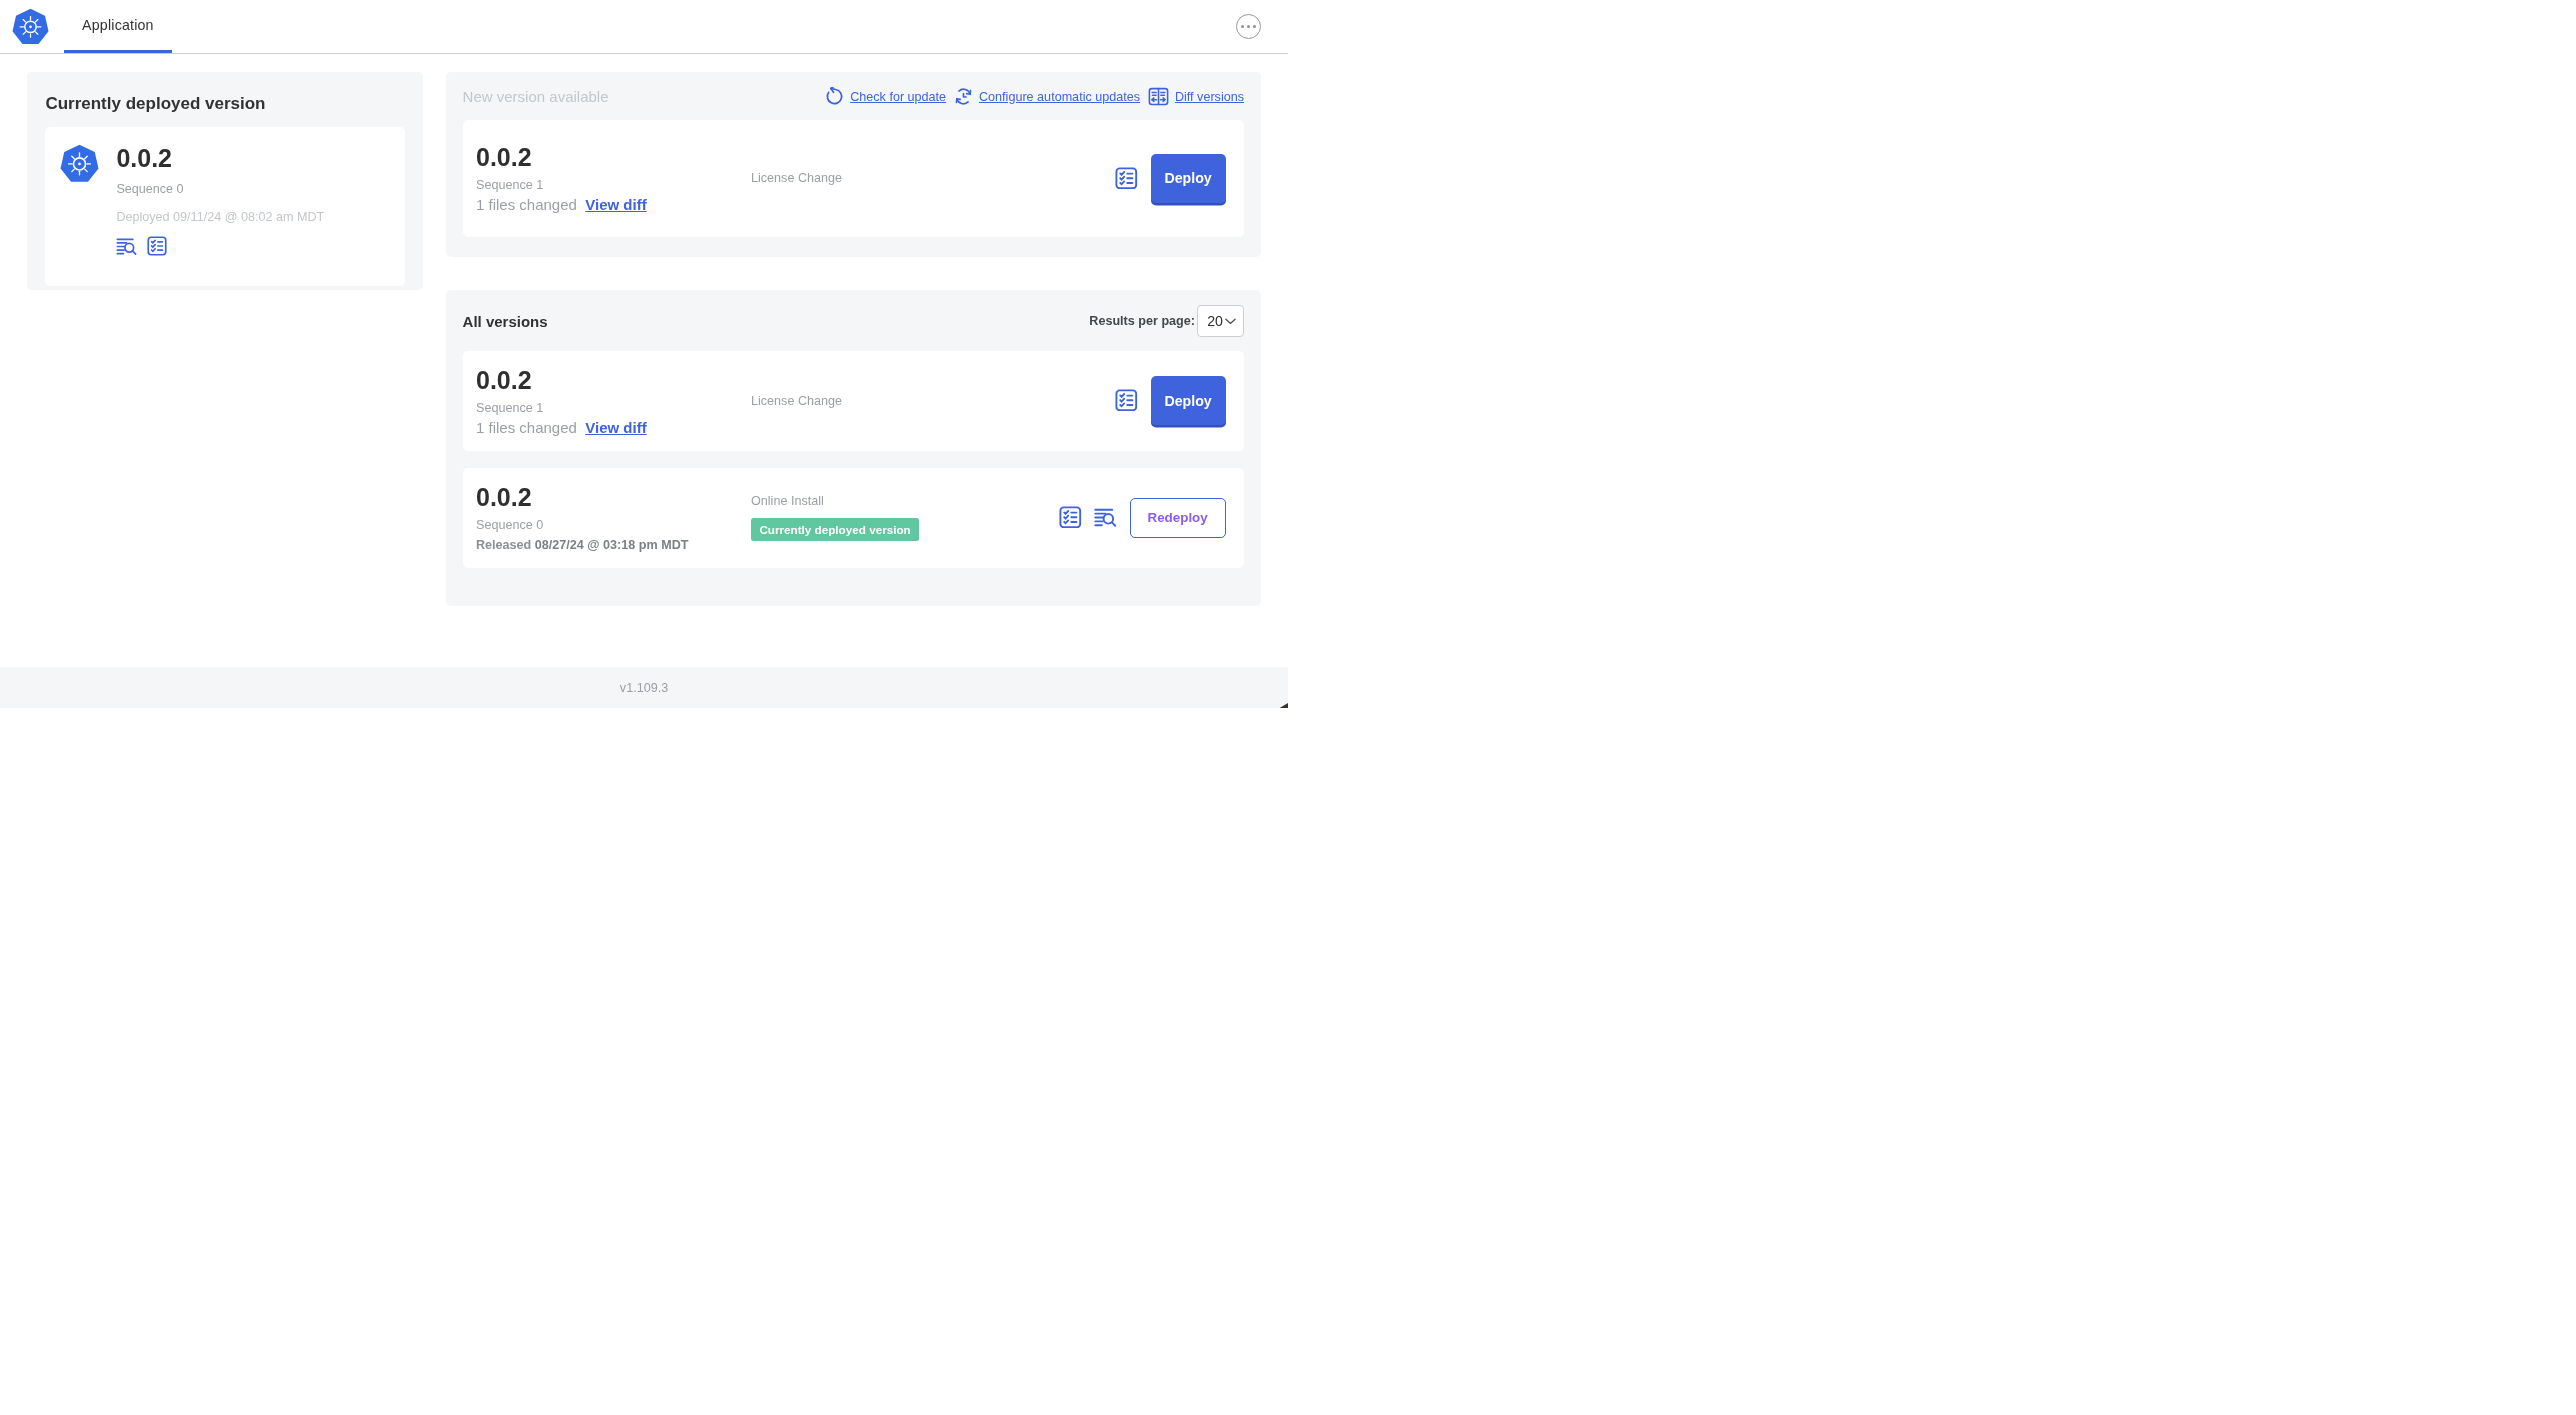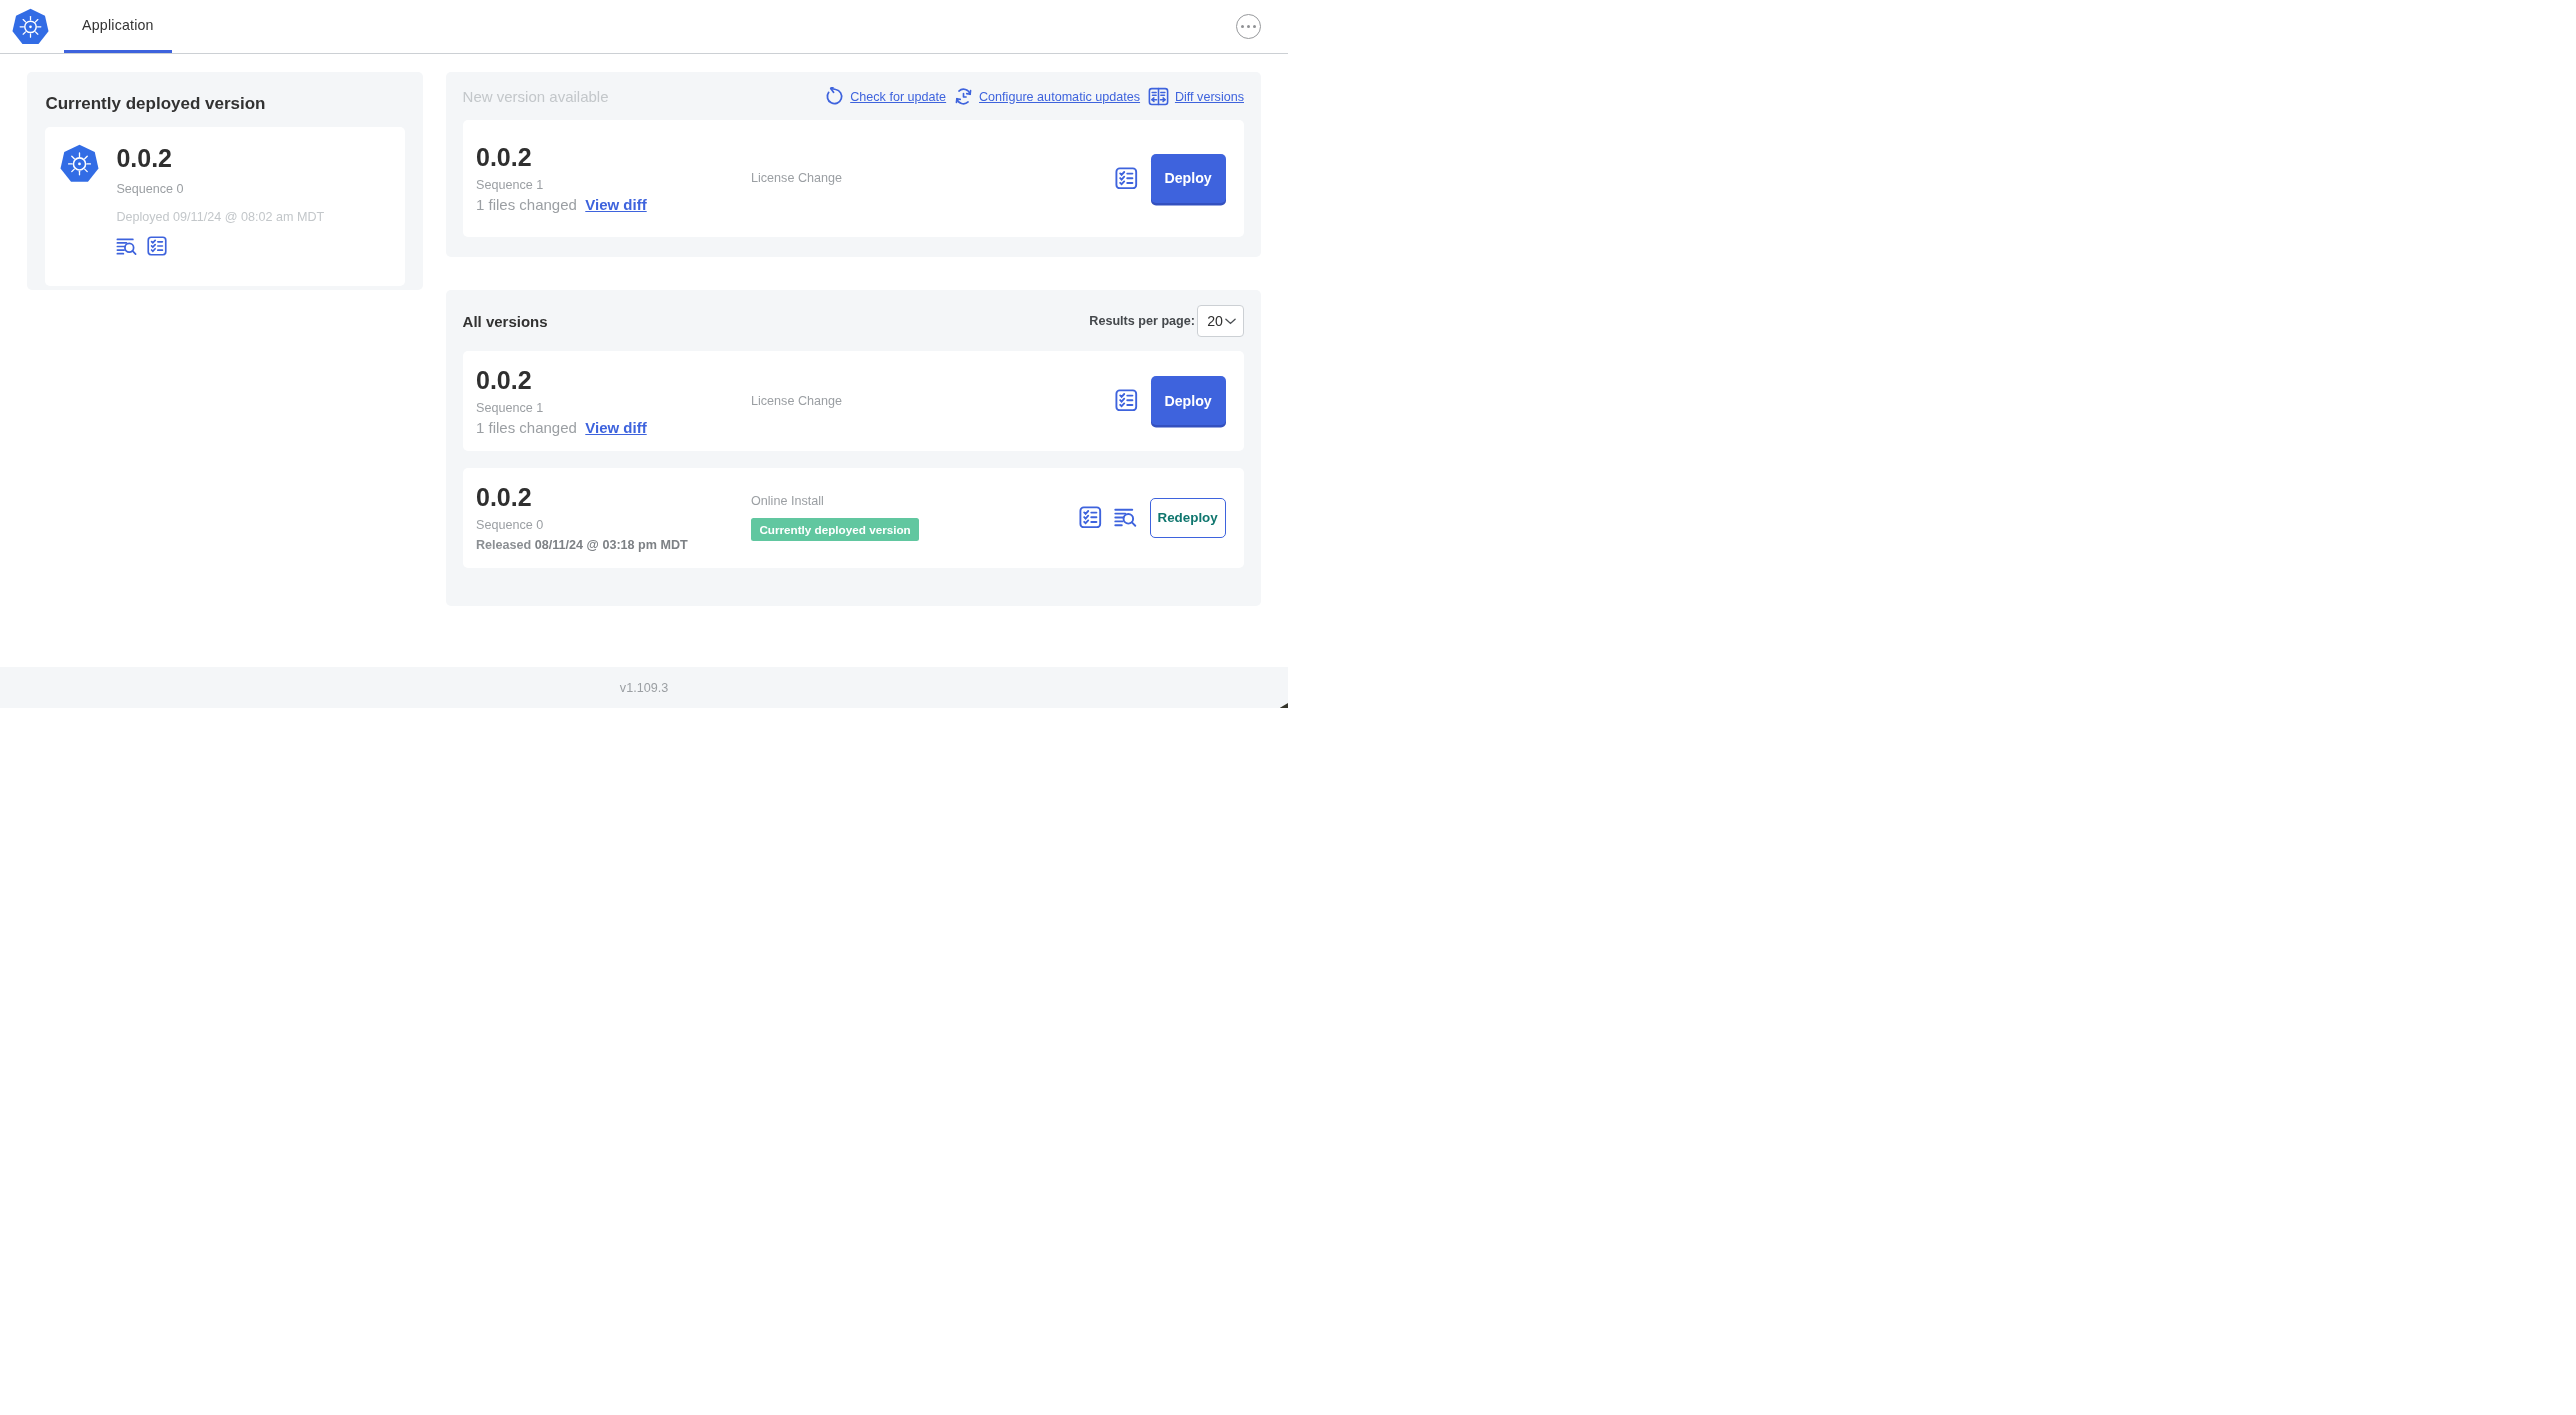--- a/index.html
+++ b/index.html
@@ -61,21 +61,21 @@
   .vr-left .released { font-size:12.6px; color:#7d8185; font-weight:700; margin-top:5.9px; }
   .vr-left .released .pfx { font-weight:600; color:#8b8f93; }
   .vr-mid { flex:1; }
   .vr-mid .source { font-size:12.6px; font-weight:500; color:#9b9fa3; }
   .badge-deployed { display:inline-block; margin-top:10px; background:#61c7a0; color:#fff;
                     font-size:11.7px; font-weight:600; padding:5px 8.4px; border-radius:2.5px; }
   .vr-actions { display:flex; align-items:center; gap:12.6px; padding-right:5px; }
   .btn-primary { width:75px; height:49px; background:#3e63dd; color:#fff; font-size:14.2px;
                  font-weight:700; border:none; border-radius:5px; cursor:pointer;
                  box-shadow:0 2.5px 0 #3350bf; font-family:inherit; }
-  .btn-secondary { width:76px; height:40px; background:#fff; color:#0f766e; font-size:13.4px;
+  .btn-secondary { width:96px; height:40px; background:#fff; color:#8b5cf6; font-size:13.4px;
                    font-weight:700; border:1.7px solid #3e63dd; border-radius:5px;
                    cursor:pointer; font-family:inherit; }
 
   .all-versions-panel { height:316px; padding:15px 17px; }
   .all-versions-panel .panel-head { margin-bottom:13.4px; }
   .panel-head .dark-title { font-size:15px; font-weight:700; color:#323232; }
   .rpp { margin-left:auto; display:flex; align-items:center; gap:2px; }
   .rpp label { font-size:12.6px; font-weight:600; color:#44484c; }
   .select-box { width:47px; height:32px; background:#fff; border:1.3px solid #ccd0d4;
                 border-radius:4px; display:flex; align-items:center; padding:0 7.5px 0 9.2px;
@@ -301,21 +301,21 @@
               <button class="btn-primary">Deploy</button>
             </div>
           </div>
 
           <div class="version-row">
             <div class="vr-left">
               <div class="ver">0.0.2</div>
               <div class="seq">Sequence 0</div>
               <div class="released">
                 <span class="pfx">Released</span>
-                <span>08/11/24 @ 03:18 pm MDT</span>
+                <span>08/27/24 @ 03:18 pm MDT</span>
               </div>
             </div>
             <div class="vr-mid">
               <div class="source">Online Install</div>
               <span class="badge-deployed">Currently deployed version</span>
             </div>
             <div class="vr-actions">
               <button class="icon-btn">
                 <svg width="22.6" height="22.6" viewBox="0 0 24 24" fill="none" stroke="#3e63dd" stroke-width="2" stroke-linecap="round">
                   <rect x="1.5" y="1.5" width="21" height="21" rx="3.5"></rect>

